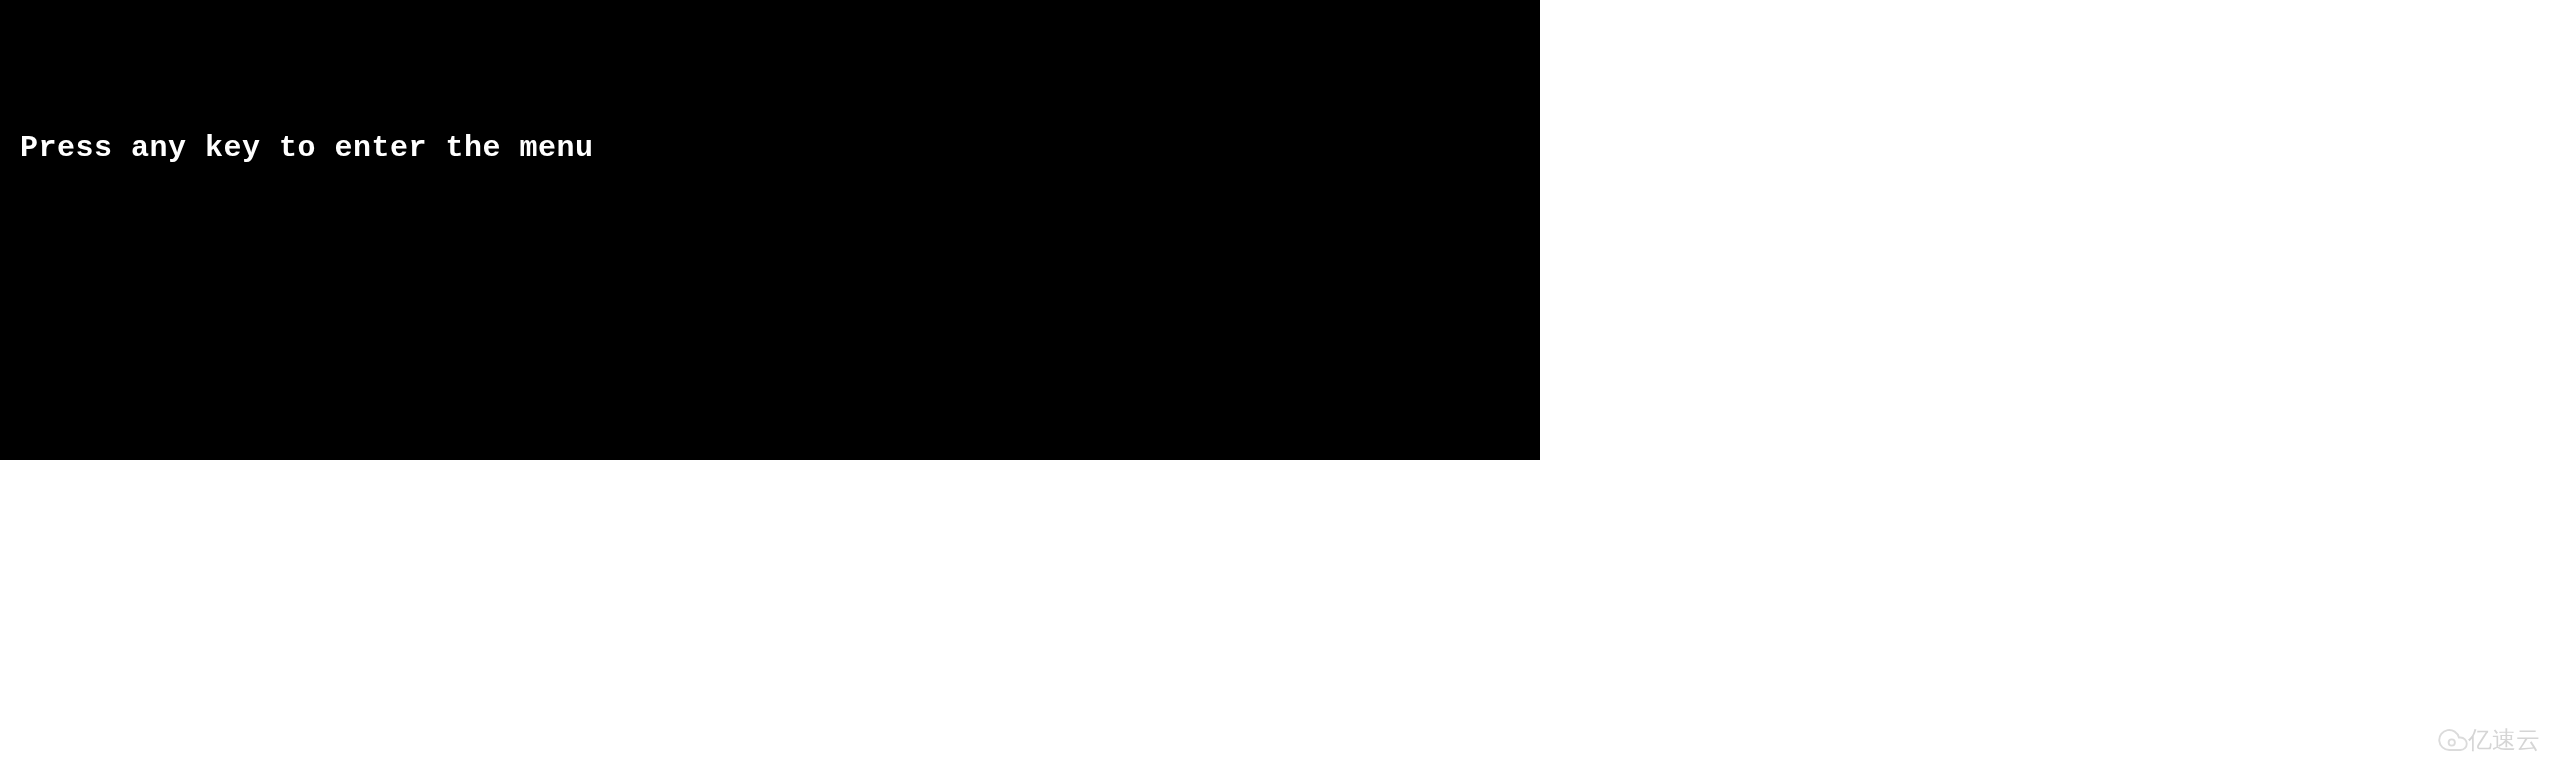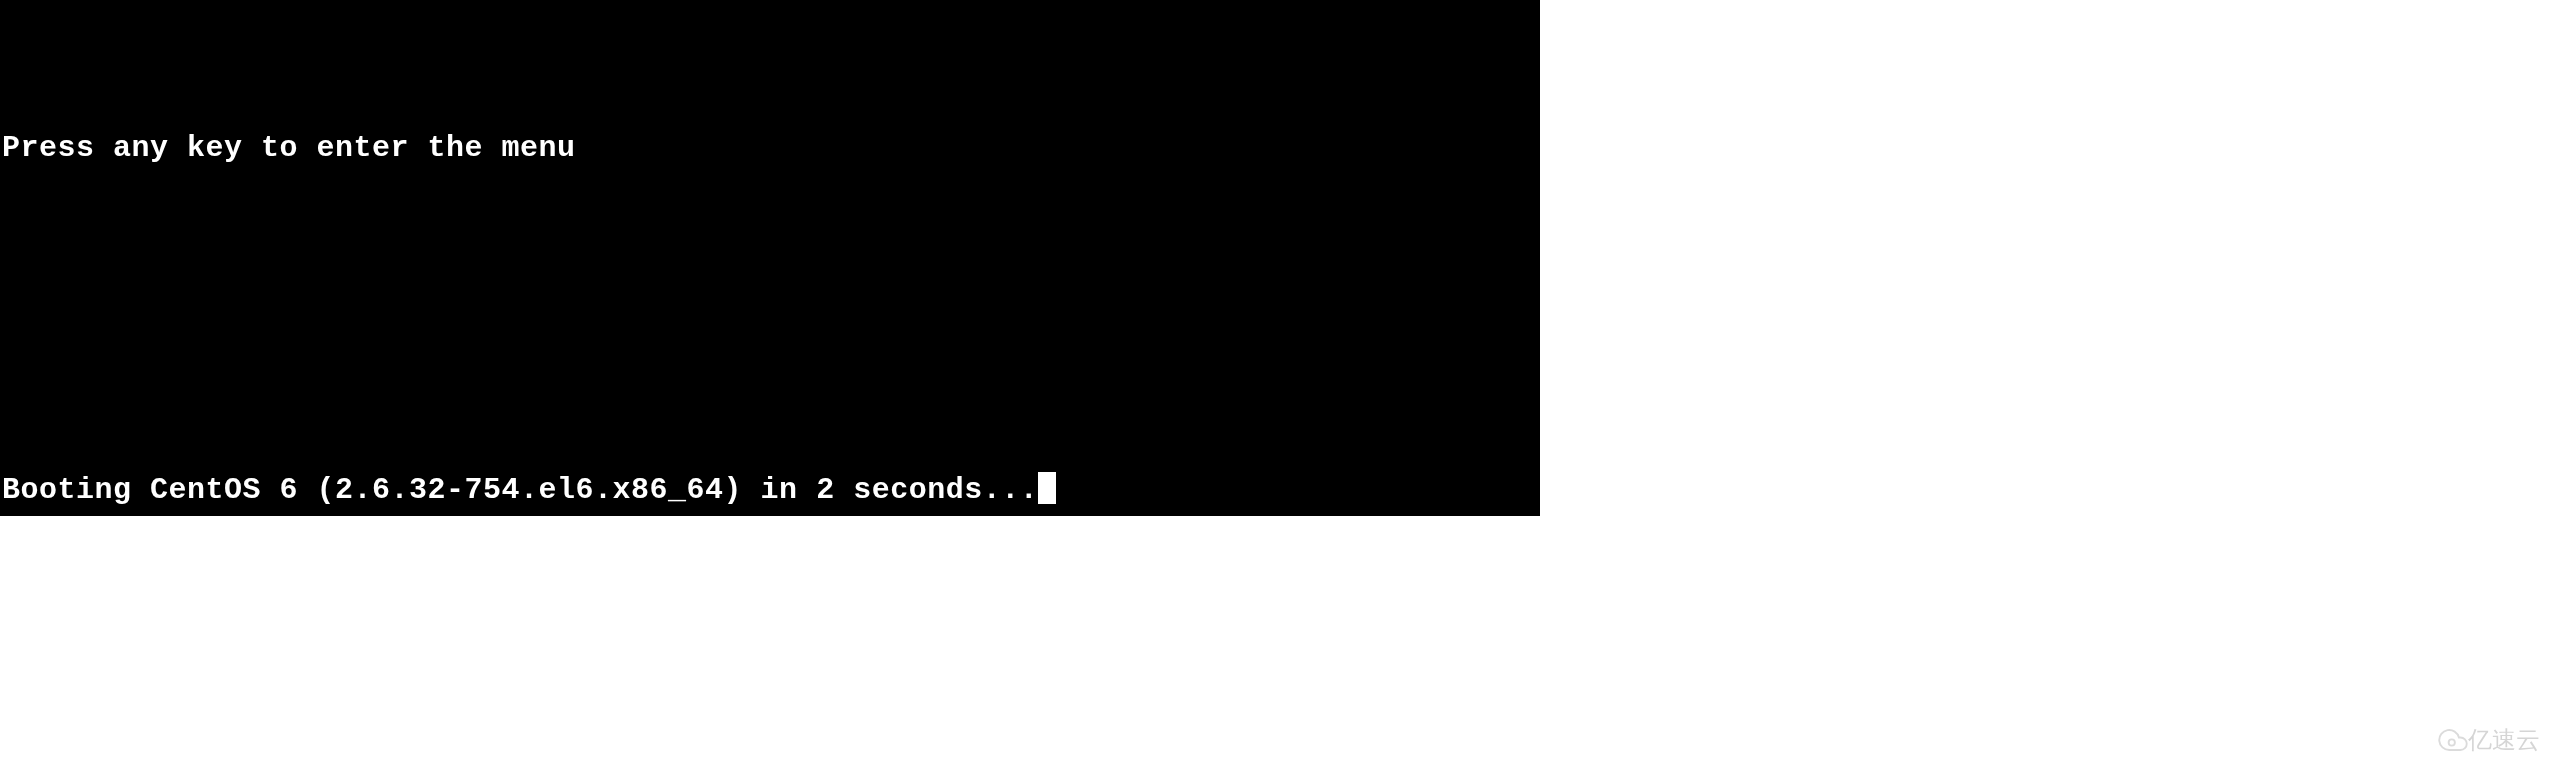--- a/index.html
+++ b/index.html
@@ -9,24 +9,24 @@
     }
     body {
       width: 2560px;
       height: 768px;
       background: #ffffff;
       position: relative;
       font-family: "Courier New", Courier, monospace;
     }
     .terminal {
       width: 1540px;
-      height: 516px;
+      height: 460px;
       background: #000000;
       color: #ffffff;
-      padding: 6px 2px;
+      padding: 6px 20px;
       position: absolute;
       top: 0;
       left: 0;
       font-family: "Courier New", Courier, monospace;
       font-size: 30px;
       font-weight: bold;
       line-height: 1.9;
       letter-spacing: 0.5px;
       white-space: pre;
     }

